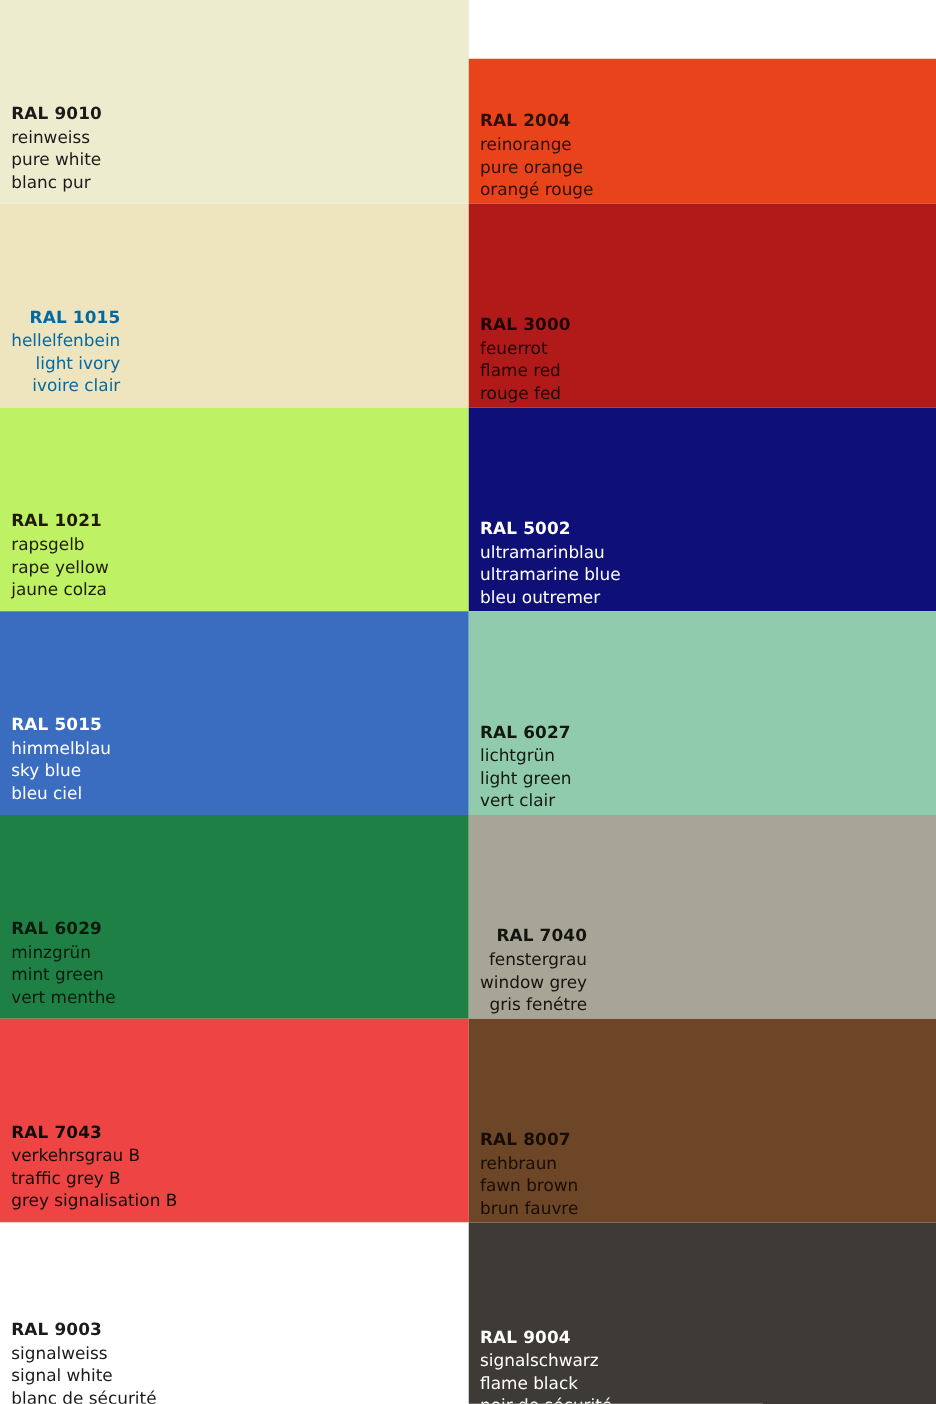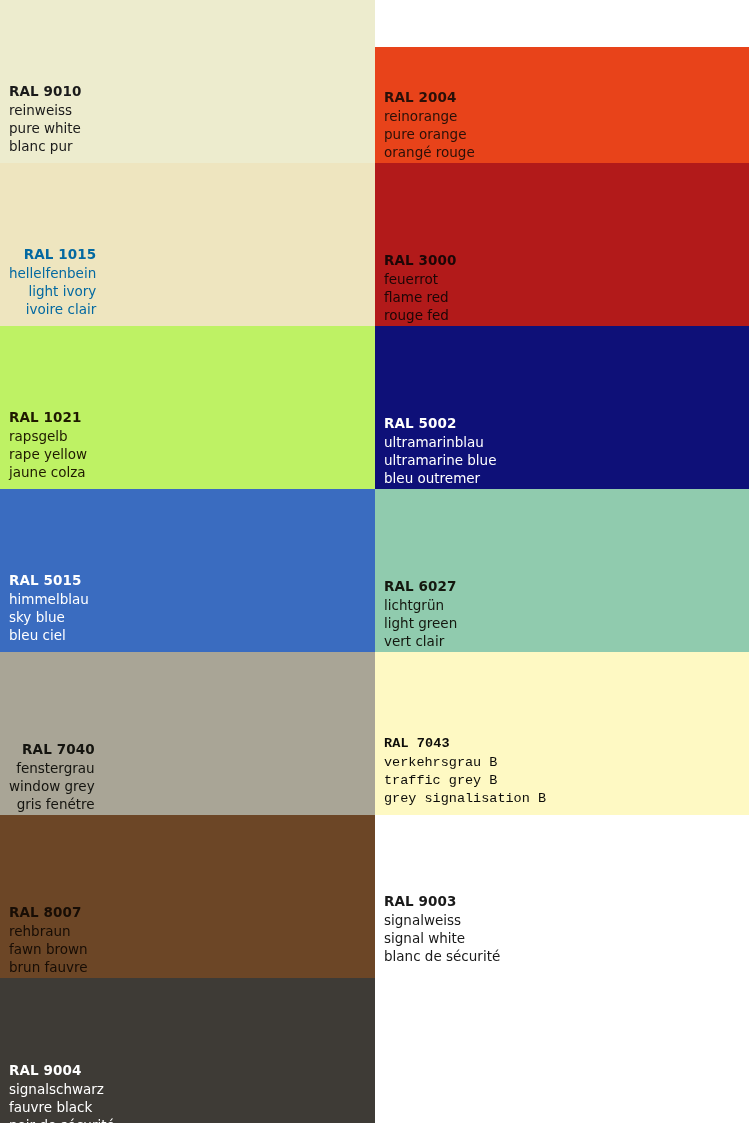--- a/index.html
+++ b/index.html
@@ -115,29 +115,37 @@
       </div>
     </div>
     <div class="swatch col-right" style="background: rgb(144, 203, 174); color: rgb(20, 24, 15);">
       <div class="swatch-text">
         <div class="ral-code">RAL 6027</div>
         <div class="ral-name">lichtgrün</div>
         <div class="ral-name">light green</div>
         <div class="ral-name">vert clair</div>
       </div>
     </div>
+    <div class="swatch col-left" style="background: rgb(31, 128, 69); color: rgb(10, 26, 13);">
+      <div class="swatch-text">
+        <div class="ral-code">RAL 6029</div>
+        <div class="ral-name">minzgrün</div>
+        <div class="ral-name">mint green</div>
+        <div class="ral-name">vert menthe</div>
+      </div>
+    </div>
     <div class="swatch col-right" style="background: rgb(169, 165, 150); color: rgb(20, 20, 15); text-align: right;">
       <div class="swatch-text">
         <div class="ral-code">RAL 7040</div>
         <div class="ral-name">fenstergrau</div>
         <div class="ral-name">window grey</div>
         <div class="ral-name">gris fenétre</div>
       </div>
     </div>
-    <div class="swatch col-left" style="background: #fef9c3; color: rgb(13, 13, 10); font-family: Liberation Mono, monospace;">
+    <div class="swatch col-left" style="background: #ef4444; color: rgb(13, 13, 10);">
       <div class="swatch-text">
         <div class="ral-code">RAL 7043</div>
         <div class="ral-name">verkehrsgrau B</div>
         <div class="ral-name">traffic grey B</div>
         <div class="ral-name">grey signalisation B</div>
       </div>
     </div>
     <div class="swatch col-right" style="background: rgb(108, 70, 38); color: rgb(23, 13, 5);">
       <div class="swatch-text">
         <div class="ral-code">RAL 8007</div>
@@ -151,17 +159,17 @@
         <div class="ral-code">RAL 9003</div>
         <div class="ral-name">signalweiss</div>
         <div class="ral-name">signal white</div>
         <div class="ral-name">blanc de sécurité</div>
       </div>
     </div>
     <div class="swatch col-right row-7" style="background: rgb(62, 59, 54); color: rgb(255, 255, 255);">
       <div class="swatch-text">
         <div class="ral-code">RAL 9004</div>
         <div class="ral-name">signalschwarz</div>
-        <div class="ral-name">fauvre black</div>
+        <div class="ral-name">flame black</div>
         <div class="ral-name">noir de sécurité</div>
       </div>
     </div>
   </div>
 
 </body></html>

